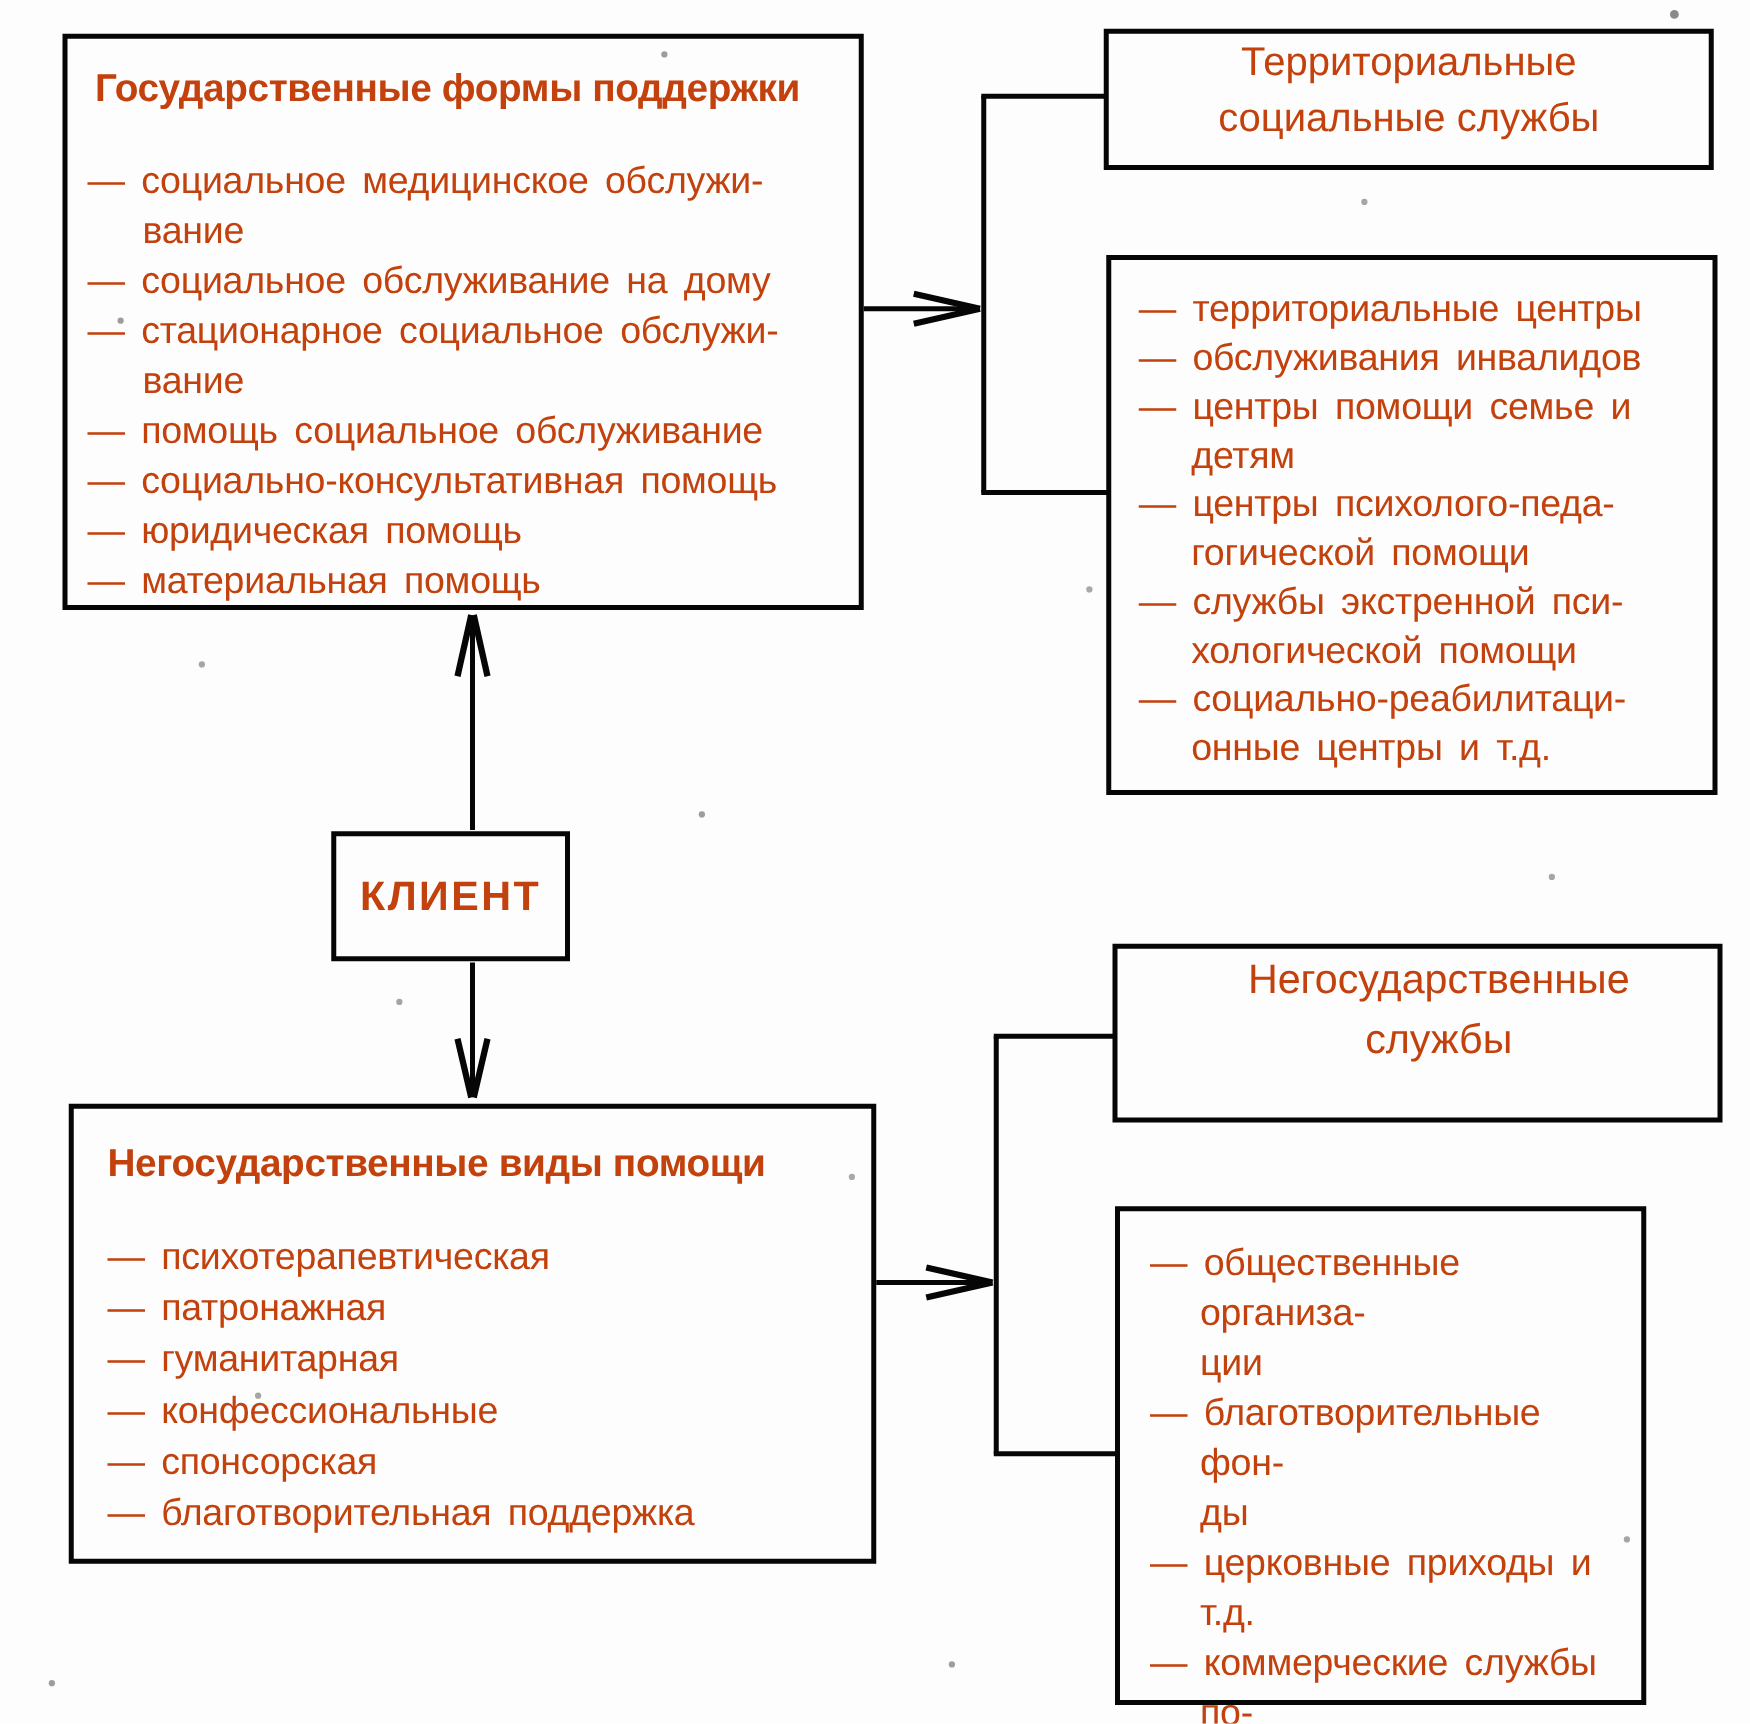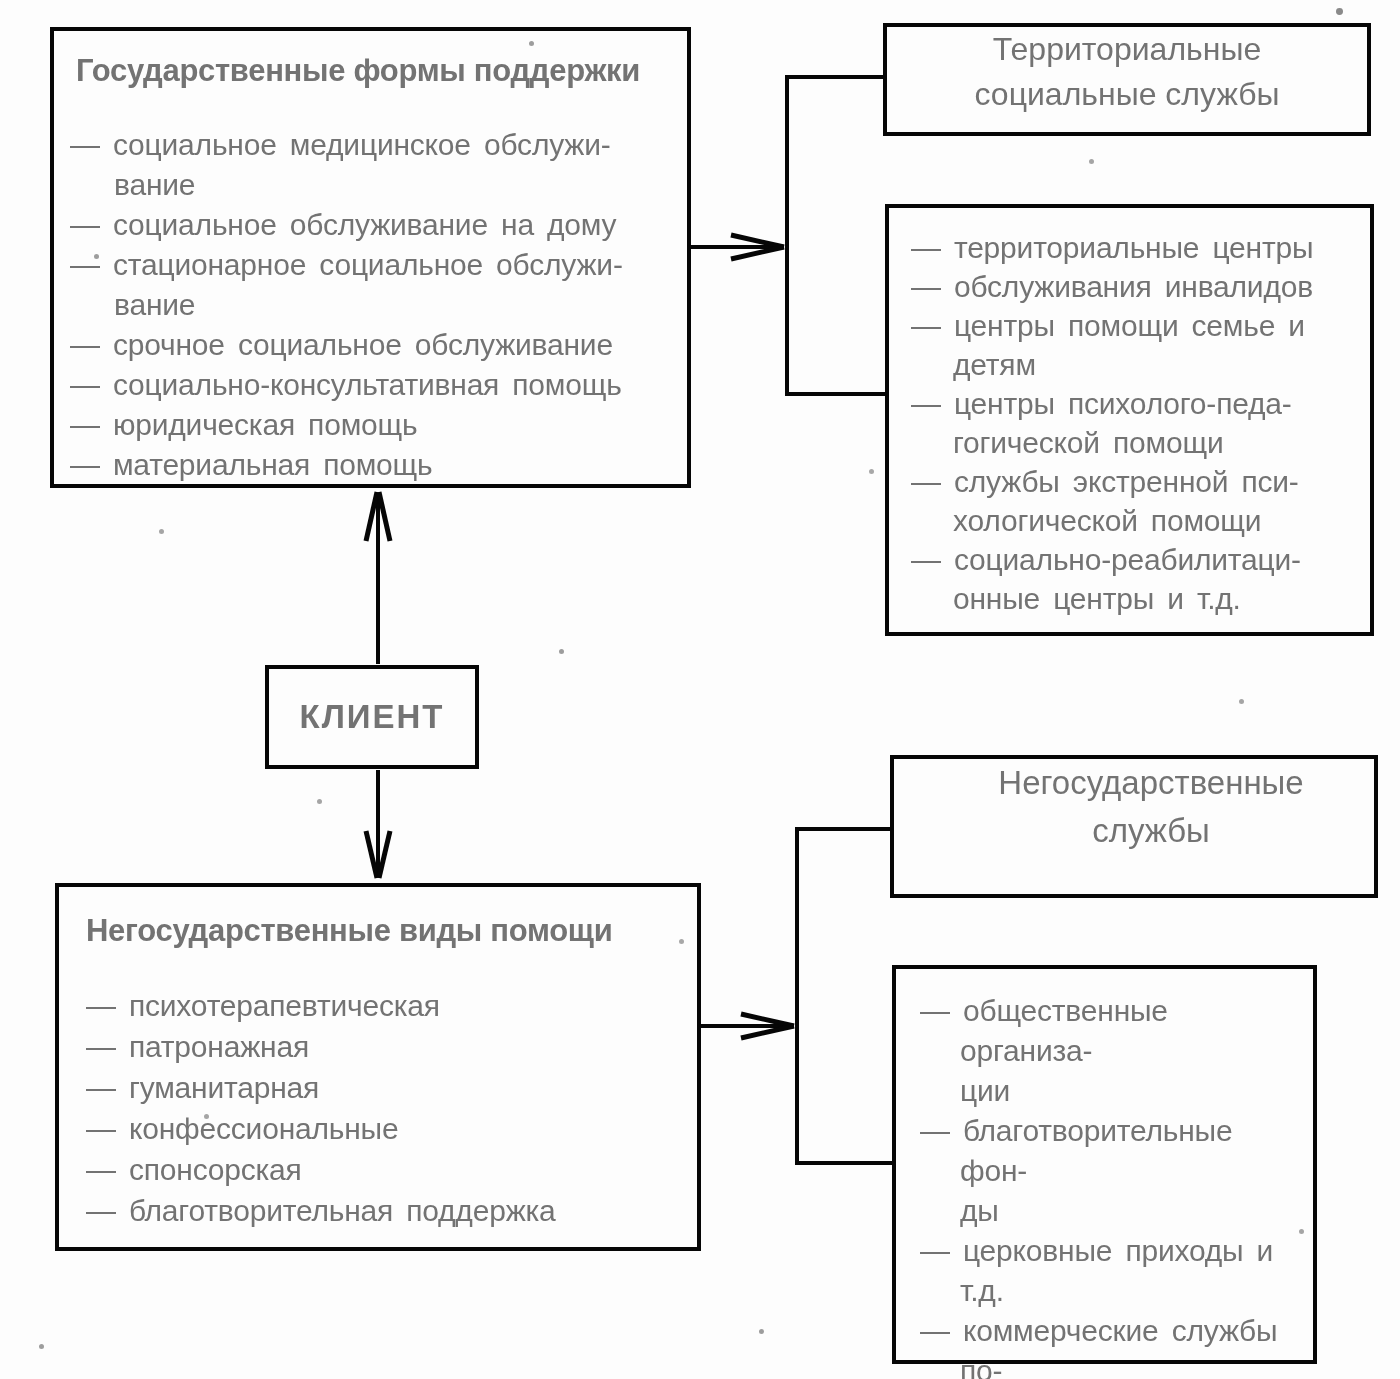--- a/index.html
+++ b/index.html
@@ -2,21 +2,21 @@
 <html><head>
 <meta charset="utf-8">
 <style>
   html, body { margin: 0; padding: 0; background: #ffffff; }
   #canvas {
     position: relative;
     width: 1400px;
     height: 1379px;
     background: #fdfdfd;
     font-family: "Liberation Sans", "DejaVu Sans", sans-serif;
-    color: #737373;
+    color: #c2410c;
     overflow: hidden;
   }
   .box {
     position: absolute;
     border: 4px solid #060606;
     box-sizing: border-box;
     background: transparent;
   }
   .list-title {
     font-weight: bold;
@@ -41,21 +41,21 @@
   .label-box {
     display: flex; align-items: flex-start; justify-content: center;
     text-align: center; white-space: pre-line;
   }
   #territorial-box { left: 883px; top: 23px; width: 488px; height: 113px; font-size: 32px; line-height: 45px; }
   
   #territorial-list-box { left: 885px; top: 204px; width: 489px; height: 432px; padding: 20px 4px 0 22px; }
   #territorial-list-box .item { line-height: 39px; padding-left: 42px; text-indent: -42px; }
   
   #client-box {
-    left: 265px; top: 665px; width: 214px; height: 104px;
+    left: 265px; top: 665px; width: 191px; height: 104px;
     display: flex; align-items: center; justify-content: center;
     font-weight: bold; font-size: 33px; letter-spacing: 2px;
   }
   
   #nonstate-box { left: 55px; top: 883px; width: 646px; height: 368px; padding: 26px 6px 0 27px; }
   #nonstate-box .item { line-height: 41px; }
   
   #nonstate-services-box { left: 890px; top: 755px; width: 488px; height: 143px; font-size: 33px; line-height: 48px; padding-left: 34px; }
   
   #nonstate-list-box { left: 892px; top: 965px; width: 425px; height: 399px; padding: 22px 4px 0 24px; }
@@ -86,21 +86,21 @@
 <div id="canvas">
 
   <div class="box" id="state-box">
     <div class="list-title">Государственные формы поддержки</div>
     <div class="items">
       <div class="item">— социальное медицинское обслужи-
 вание</div>
       <div class="item">— социальное обслуживание на дому</div>
       <div class="item">— стационарное социальное обслужи-
 вание</div>
-      <div class="item">— срочное социальное обслуживание</div>
+      <div class="item">— помощь социальное обслуживание</div>
       <div class="item">— социально-консультативная помощь</div>
       <div class="item">— юридическая помощь</div>
       <div class="item">— материальная помощь</div>
     </div>
   </div>
 
   <div class="box label-box" id="territorial-box">
     <span>Территориальные
 социальные службы</span>
   </div>

